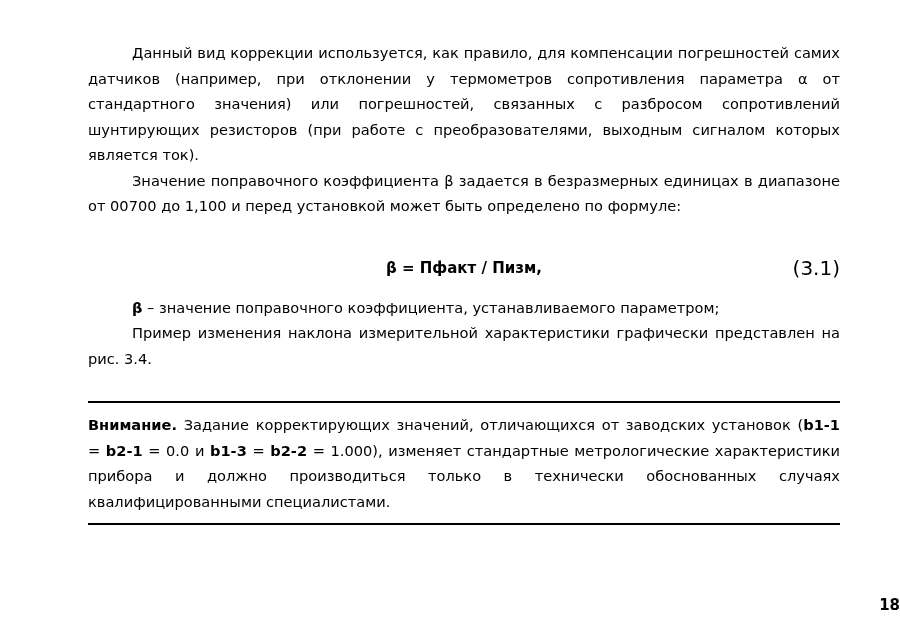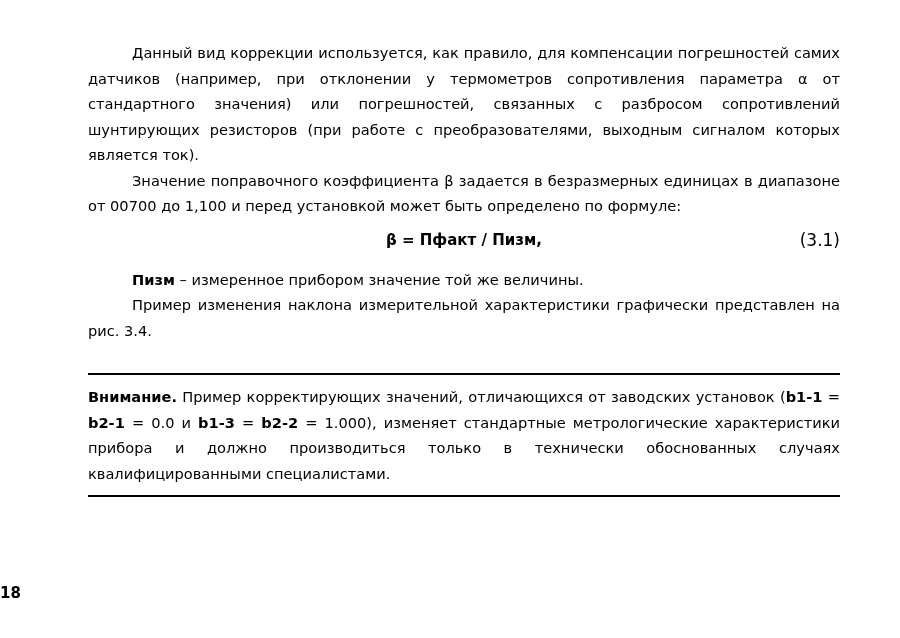--- a/index.html
+++ b/index.html
@@ -29,35 +29,35 @@
     margin: 0;
     font-size: 14.6px;
     line-height: 25.5px;
     text-align: justify;
     text-justify: inter-word;
     text-indent: 44px;
     hyphens: none;
   }
   .formula-block {
     position: relative;
-    margin-top: 8px;
+    margin-top: 36px;
     margin-bottom: 14px;
     height: 26px;
   }
   .formula-text {
     text-align: center;
     font-size: 15px;
     font-weight: bold;
     line-height: 26px;
   }
   .formula-number {
     position: absolute;
     right: 0;
     top: 0;
-    font-size: 17px;
+    font-size: 20px;
     font-weight: normal;
     line-height: 26px;
   }
   .where {
     margin: 0;
     font-size: 14.6px;
     line-height: 25.5px;
     text-indent: 44px;
   }
   .defs {
@@ -81,22 +81,22 @@
     margin: 0;
     font-size: 14.6px;
     line-height: 25.5px;
     text-align: justify;
     text-indent: 0;
   }
   .page-number {
     position: absolute;
     left: 0;
     right: 0;
-    bottom: 36px;
-    text-align: left;
+    bottom: 24px;
+    text-align: right;
     font-size: 15px;
     font-weight: bold;
   }
 </style>
 </head>
 <body>
 
 <div class="page">
   <div class="content">
 
@@ -109,29 +109,29 @@
     </p>
 
     <div class="formula-block">
       <div class="formula-text">β = Пфакт / Пизм,</div>
       <div class="formula-number">(3.1)</div>
     </div>
 
 
     <div class="defs">
       <div class="def-line">
-        <b>Пизм</b><span> – измеренное прибором значение той же величины.</span>
+        <b>β</b><span> – значение поправочного коэффициента, устанавливаемого параметром;</span>
       </div>
     </div>
 
     <p class="para">
       <span>Пример изменения наклона измерительной характеристики графически представлен на рис. 3.4.</span>
     </p>
 
 
     <div class="notice">
-      <p><b>Внимание.</b><span> Пример корректирующих значений, отличающихся от заводских установок (</span><b>b1-1</b><span> = </span><b>b2-1</b><span> = 0.0 и </span><b>b1-3</b><span> = </span><b>b2-2</b><span> = 1.000), изменяет стандартные метрологические характеристики прибора и должно производиться только в технически обоснованных случаях квалифицированными специалистами.</span></p>
+      <p><b>Внимание.</b><span> Задание корректирующих значений, отличающихся от заводских установок (</span><b>b1-1</b><span> = </span><b>b2-1</b><span> = 0.0 и </span><b>b1-3</b><span> = </span><b>b2-2</b><span> = 1.000), изменяет стандартные метрологические характеристики прибора и должно производиться только в технически обоснованных случаях квалифицированными специалистами.</span></p>
     </div>
 
   </div>
 
   <div class="page-number">18</div>
 </div>
 
 </body></html>

